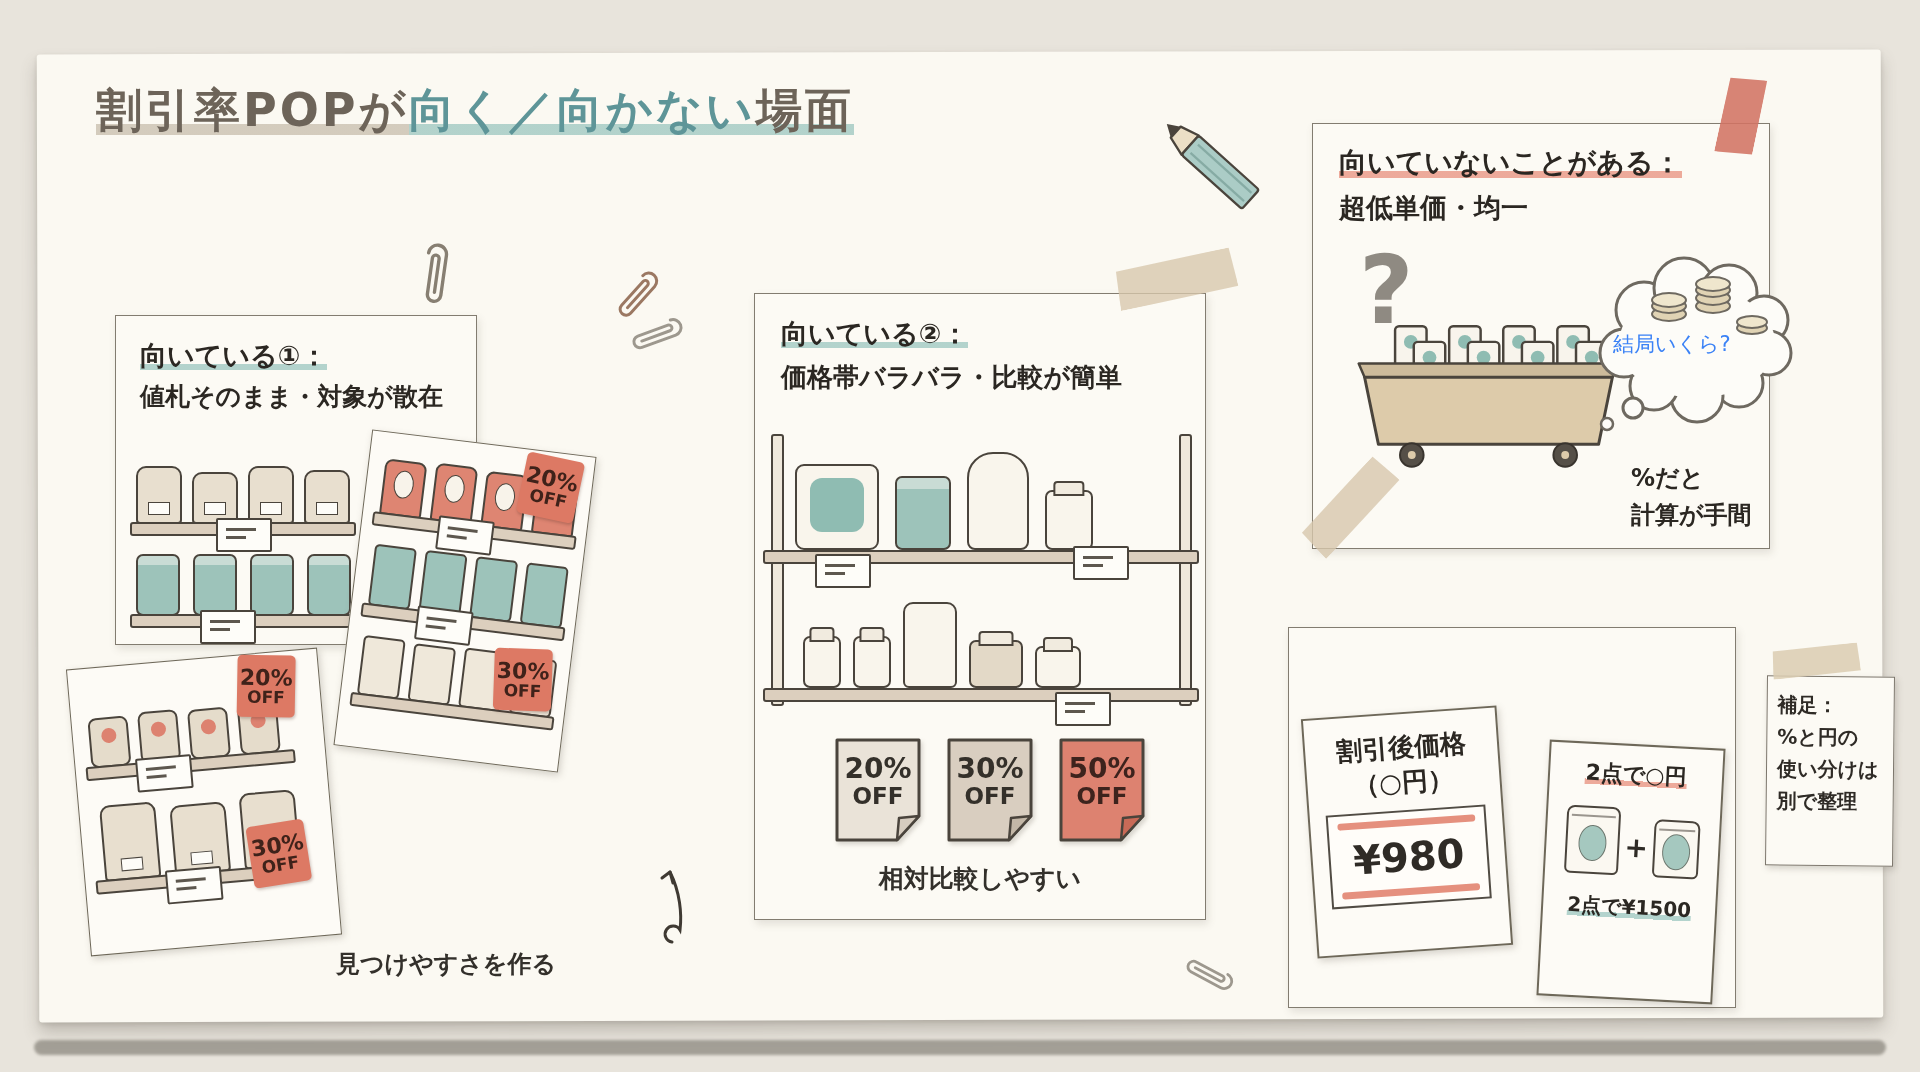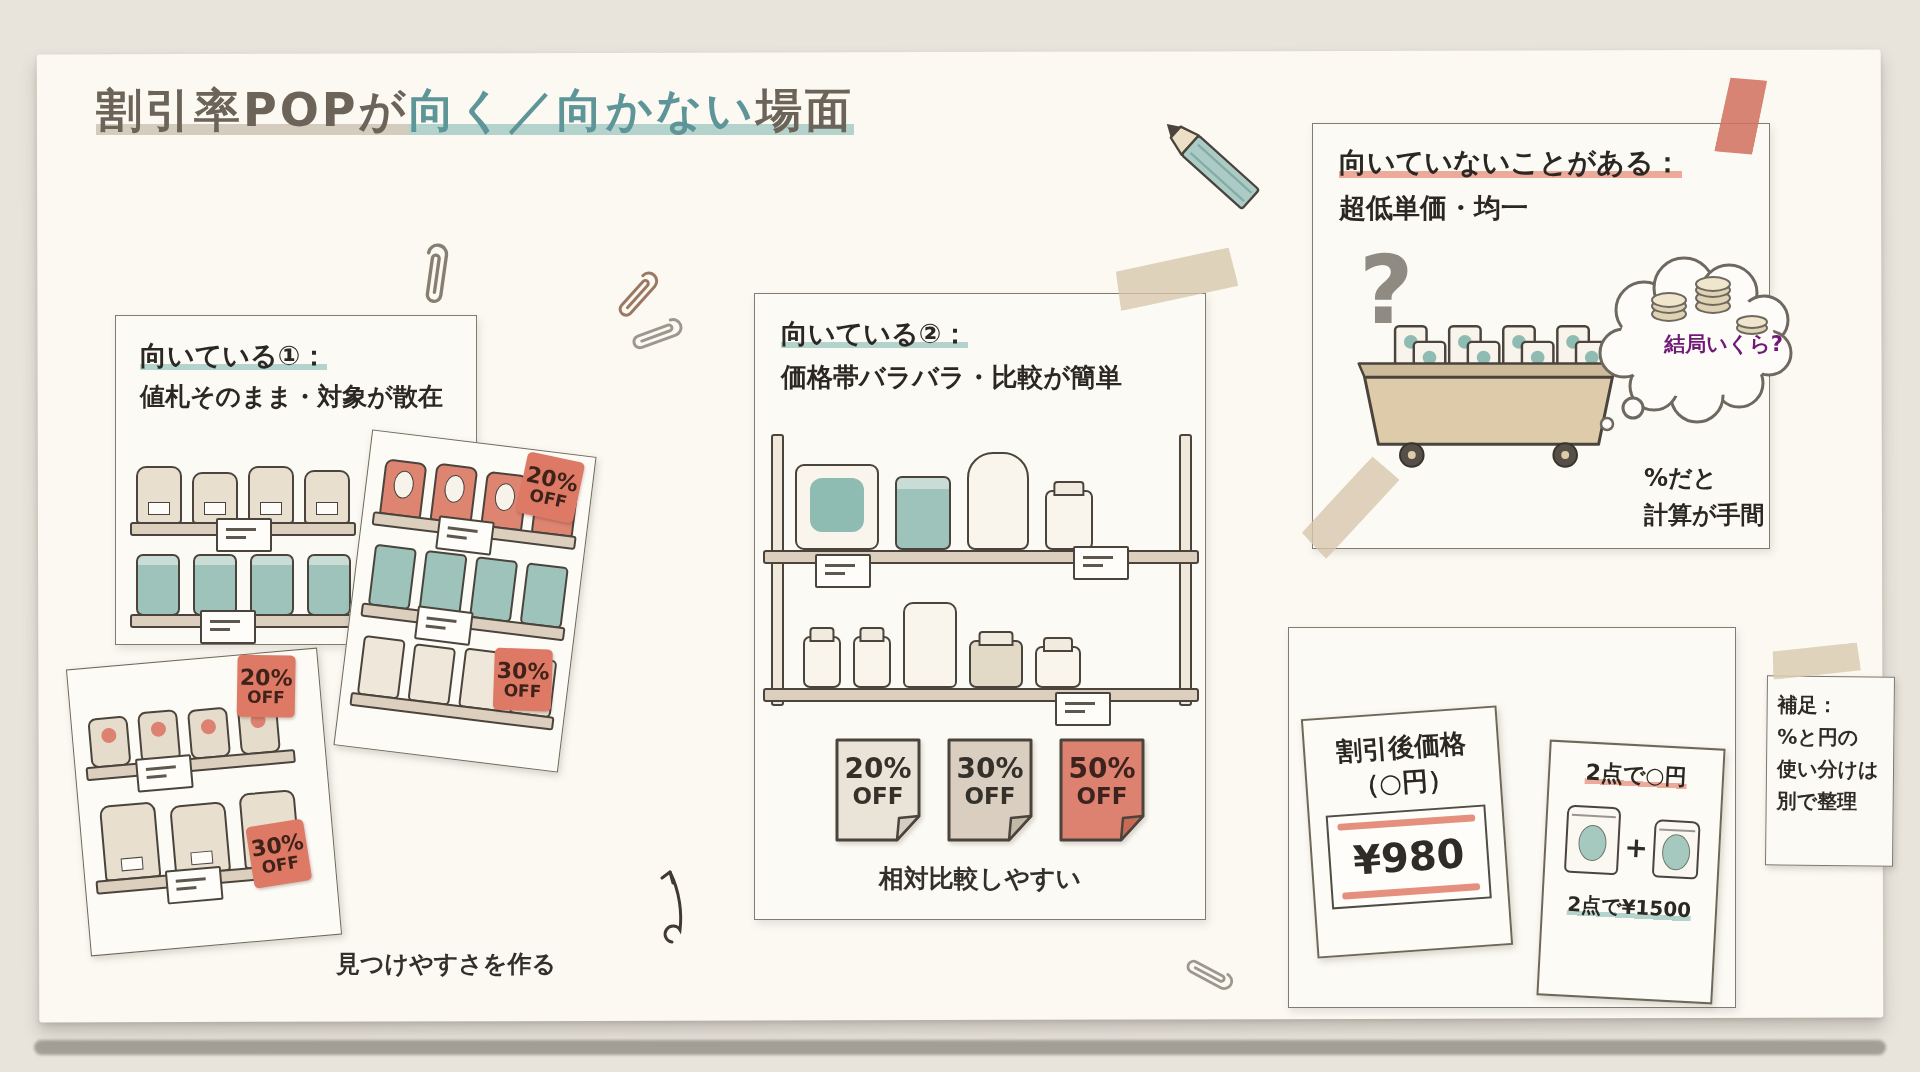--- a/index.html
+++ b/index.html
@@ -71,21 +71,21 @@
               border:2.5px solid #514c44; display:flex; align-items:center; justify-content:center; }
   .bar-top,.bar-bot { position:absolute; left:9px; right:9px; height:7px; background:#e5907e; border-radius:3px; }
   .bar-top { top:7px; } .bar-bot { bottom:7px; }
 
   .gbag { position:relative; background:#fbf8f1; border:2.5px solid #4a443c; border-radius:8px 8px 6px 6px; flex:none; }
   .gbag::before { content:""; position:absolute; top:7px; left:3px; right:3px; border-top:2px solid rgba(74,68,60,.55); }
   .gbag::after  { content:""; position:absolute; left:50%; top:55%; transform:translate(-50%,-50%);
                   width:26px; height:34px; border-radius:50%; background:#a5c8bf; border:1.5px solid rgba(74,68,60,.6); }
   .clip { position:absolute; }
   .qmark { position:absolute; font-weight:bold; color:#8f8a82; }
-  .bubble-text { position:absolute; font-weight:bold; color:#701a75; text-align:right; }
+  .bubble-text { position:absolute; font-weight:normal; color:#3b82f6; text-align:left; }
   .note-text { position:absolute; font-weight:bold; color:#2b2722; font-size:24px; line-height:1.55; }
   .sticky { position:absolute; background:#fcfaf4; border:1.5px solid #7c766c; box-shadow:2px 3px 6px rgba(100,92,78,.25); }
   .sticky-line { font-weight:bold; font-size:20px; line-height:1.6; color:#2f2b26; }
 </style>
 </head>
 <body>
 
 <div class="stage">
   <div class="sheet"></div>
   <div class="bottom-shadow"></div>
@@ -352,21 +352,21 @@
           <ellipse cx="80" cy="52" rx="17" ry="7"></ellipse>
             <ellipse cx="124" cy="36" rx="17" ry="7"></ellipse>
             <ellipse cx="163" cy="74" rx="15" ry="6"></ellipse>
         </g>
         <circle cx="44" cy="160" r="10" fill="#fdfcf8" stroke="#6e6960" stroke-width="3"></circle>
         <circle cx="18" cy="176" r="6" fill="#fdfcf8" stroke="#6e6960" stroke-width="2.5"></circle>
       </svg>
     </div>
     <div class="bubble-text" style="left:300px;top:206px;width:170px;font-size:21px;">結局いくら?</div>
 
-    <div class="note-text" style="left:331px;top:336px;">
+    <div class="note-text" style="left:318px;top:336px;">
       <div>%だと</div>
       <div>計算が手間</div>
     </div>
   </div>
   <div class="washi" style="left:1722px;top:76px;width:38px;height:80px;transform:rotate(12deg);background:rgba(209,115,99,.88);"></div>
   <div class="washi" style="left:1296px;top:488px;width:108px;height:38px;transform:rotate(-46deg);background:rgba(215,199,172,.8);"></div>
 
   <div class="panel" style="left:1288px;top:627px;width:448px;height:381px;">
 
     <div class="card" style="left:20px;top:84px;width:196px;height:240px;transform:rotate(-4deg);border-width:2px;">

